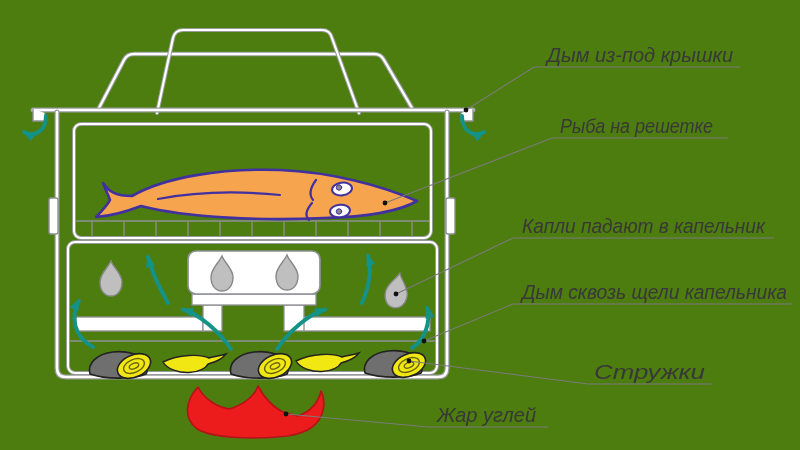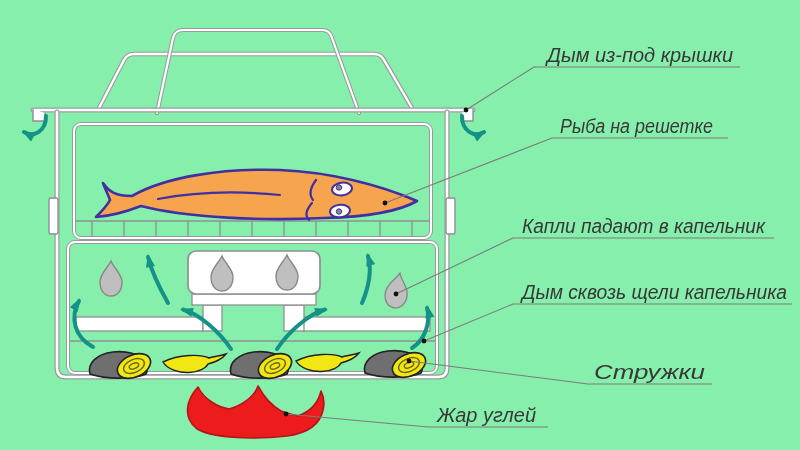--- a/index.html
+++ b/index.html
@@ -1,16 +1,16 @@
 <!DOCTYPE html>
 <html><head>
 <meta charset="utf-8">
 <style>
   html,body{margin:0;padding:0;background:#ffffff;}
-  .stage{position:relative;width:800px;height:450px;background:#86efac;overflow:hidden;
+  .stage{position:relative;width:800px;height:450px;background:#4d7c0f;overflow:hidden;
          font-family:"Liberation Sans", sans-serif;}
   svg{display:block;}
   .dbl{fill:none;stroke-linejoin:round;stroke-linecap:round;}
   .lbl{font-family:"Liberation Sans", sans-serif;font-style:italic;font-size:20px;}
 </style>
 </head>
 <body>
 
 <div class="stage">
 <svg width="800" height="450" viewBox="0 0 800 450">

